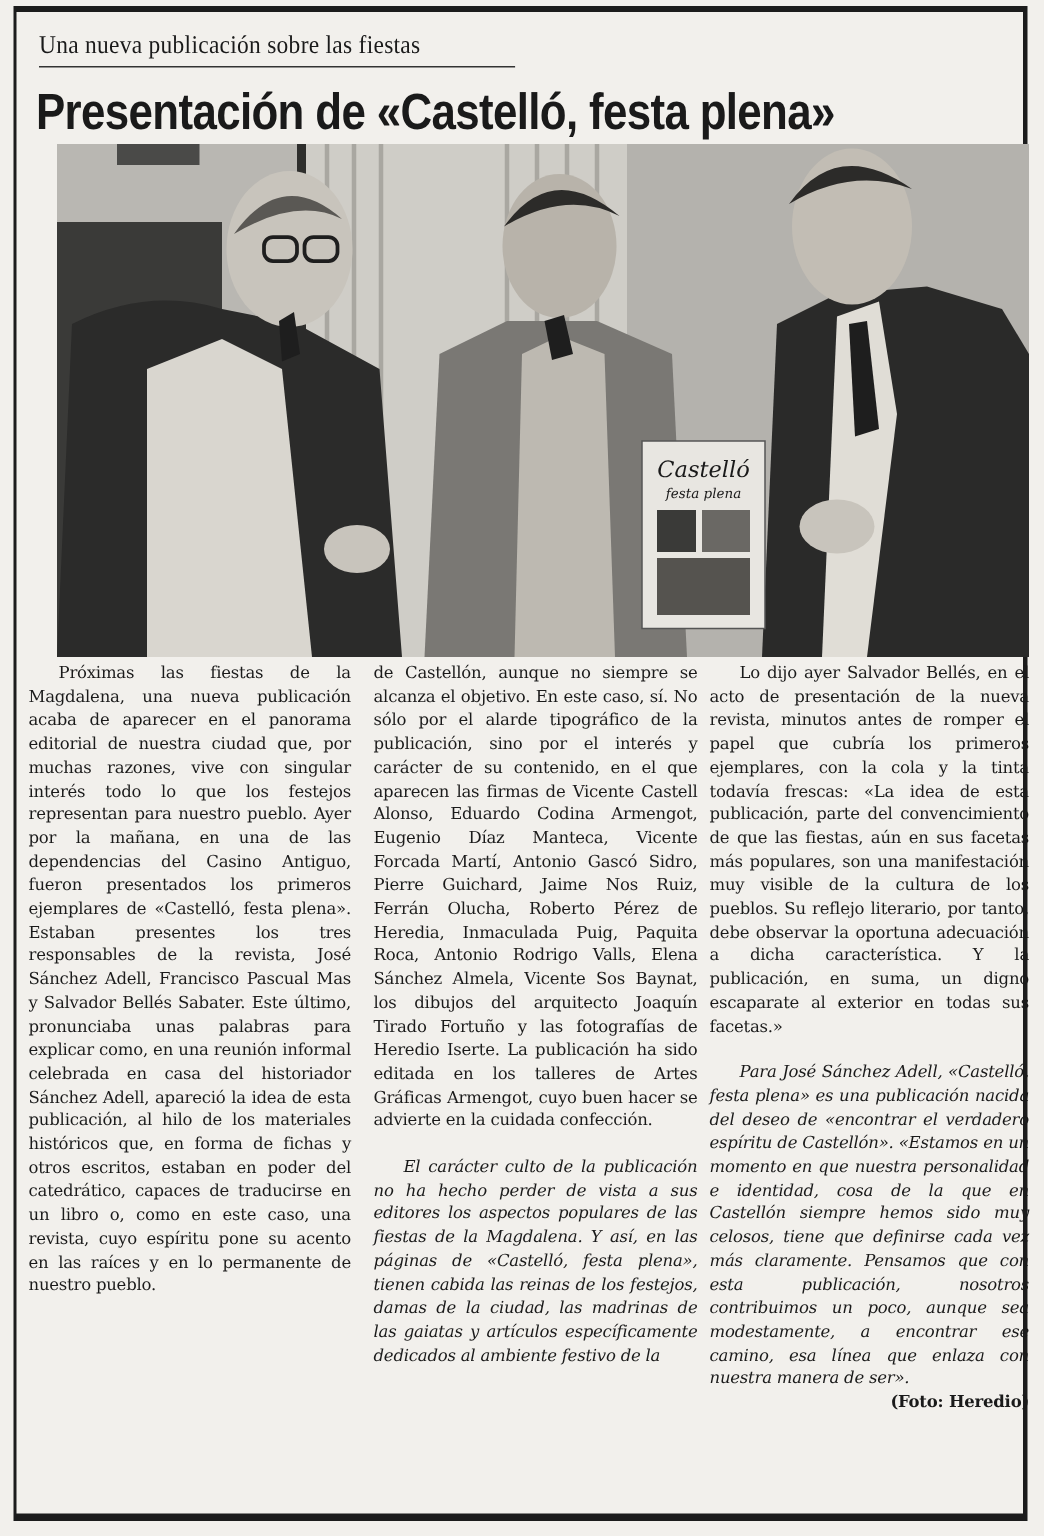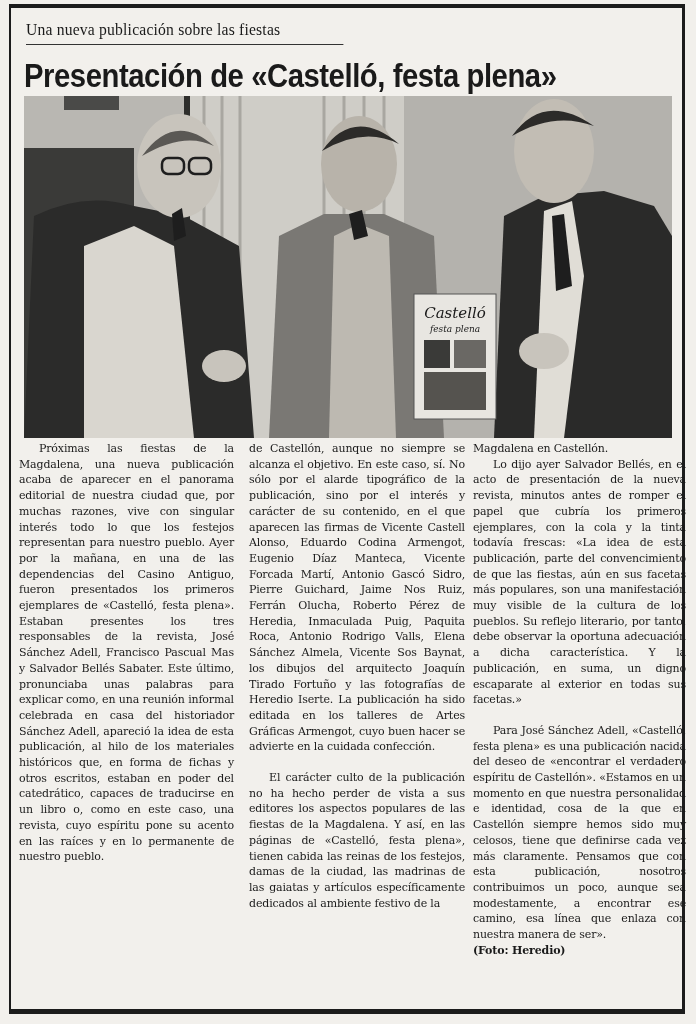--- a/index.html
+++ b/index.html
@@ -28,44 +28,44 @@
     width: 345px; white-space: nowrap;
   }
   .headline {
     position: absolute; left: 24px; top: 56px;
     font-family: "Liberation Sans", sans-serif; font-weight: bold;
     font-size: 34px; letter-spacing: -0.5px;
     transform: scaleX(0.86); transform-origin: left top;
     white-space: nowrap;
   }
   .photo {
-    position: absolute; left: 24px; top: 96px; width: 648px; height: 342px;
+    position: absolute; left: 38px; top: 96px; width: 648px; height: 342px;
     background: #8a8a88;
     overflow: hidden;
   }
   .photo svg { display: block; }
   .columns {
     position: absolute; left: 19px; top: 441px; width: 656px; height: 568px;
   }
   .col {
     position: absolute; top: 0;
     font-family: "DejaVu Serif", serif;
     font-size: 11px; line-height: 15.7px;
     text-align: justify;
     hyphens: manual;
     letter-spacing: -0.15px;
   }
   .col p { margin: 0; text-indent: 0; }
   .col p.ind { text-indent: 20px; }
-  .col p.gap { margin-top: 15px; }
+  .col p.gap { margin-top: 15px; font-style: italic; }
   .col1 { left: 0; width: 215px; }
   .col2 { left: 230px; width: 216px; }
   .col3 { left: 454px; width: 213px; }
   .credit {
-    text-align: left; font-weight: bold; margin-top: 2px;
+    text-align: right; font-weight: bold; margin-top: 2px;
   }
 </style>
 </head>
 <body>
 
 <div class="frame"></div>
 
 <div class="kicker">Una nueva publicación sobre las fiestas</div>
 <div class="headline">Presentación de «Castelló, festa plena»</div>
 
@@ -130,18 +130,17 @@
 
 <div class="columns">
   <div class="col col1">
     <p class="ind">Próximas las fiestas de la Magdalena, una nueva publicación acaba de aparecer en el panorama editorial de nuestra ciudad que, por muchas razones, vive con singular interés todo lo que los festejos representan para nuestro pueblo. Ayer por la mañana, en una de las dependencias del Casino Antiguo, fueron presentados los primeros ejemplares de «Castelló, festa plena». Estaban presentes los tres responsables de la revista, José Sánchez Adell, Francisco Pascual Mas y Salvador Bellés Sabater. Este último, pronunciaba unas palabras para explicar como, en una reunión informal celebrada en casa del historiador Sánchez Adell, apareció la idea de esta publicación, al hilo de los materiales históricos que, en forma de fichas y otros escritos, estaban en poder del catedrático, capaces de traducirse en un libro o, como en este caso, una revista, cuyo espíritu pone su acento en las raíces y en lo permanente de nuestro pueblo.</p>
   </div>
   <div class="col col2">
     <p>de Castellón, aunque no siempre se alcanza el objetivo. En este caso, sí. No sólo por el alarde tipográfico de la publicación, sino por el interés y carácter de su contenido, en el que aparecen las firmas de Vicente Castell Alonso, Eduardo Codina Armengot, Eugenio Díaz Manteca, Vicente Forcada Martí, Antonio Gascó Sidro, Pierre Guichard, Jaime Nos Ruiz, Ferrán Olucha, Roberto Pérez de Heredia, Inmaculada Puig, Paquita Roca, Antonio Rodrigo Valls, Elena Sánchez Almela, Vicente Sos Baynat, los dibujos del arquitecto Joaquín Tirado Fortuño y las fotografías de Heredio Iserte. La publicación ha sido editada en los talleres de Artes Gráficas Armengot, cuyo buen hacer se advierte en la cuidada confección.</p>
     <p class="ind gap">El carácter culto de la publicación no ha hecho perder de vista a sus editores los aspectos populares de las fiestas de la Magdalena. Y así, en las páginas de «Castelló, festa plena», tienen cabida las reinas de los festejos, damas de la ciudad, las madrinas de las gaiatas y artículos específicamente dedicados al ambiente festivo de la</p>
   </div>
   <div class="col col3">
-    <p>Magdalena en Castellón.</p>
     <p class="ind">Lo dijo ayer Salvador Bellés, en el acto de presentación de la nueva revista, minutos antes de romper el papel que cubría los primeros ejemplares, con la cola y la tinta todavía frescas: «La idea de esta publicación, parte del convencimiento de que las fiestas, aún en sus facetas más populares, son una manifestación muy visible de la cultura de los pueblos. Su reflejo literario, por tanto, debe observar la oportuna adecuación a dicha característica. Y la publicación, en suma, un digno escaparate al exterior en todas sus facetas.»</p>
     <p class="ind gap">Para José Sánchez Adell, «Castelló, festa plena» es una publicación nacida del deseo de «encontrar el verdadero espíritu de Castellón». «Estamos en un momento en que nuestra personalidad e identidad, cosa de la que en Castellón siempre hemos sido muy celosos, tiene que definirse cada vez más claramente. Pensamos que con esta publicación, nosotros contribuimos un poco, aunque sea modestamente, a encontrar ese camino, esa línea que enlaza con nuestra manera de ser».</p>
     <p class="credit">(Foto: Heredio)</p>
   </div>
 </div>
 
 </body></html>

